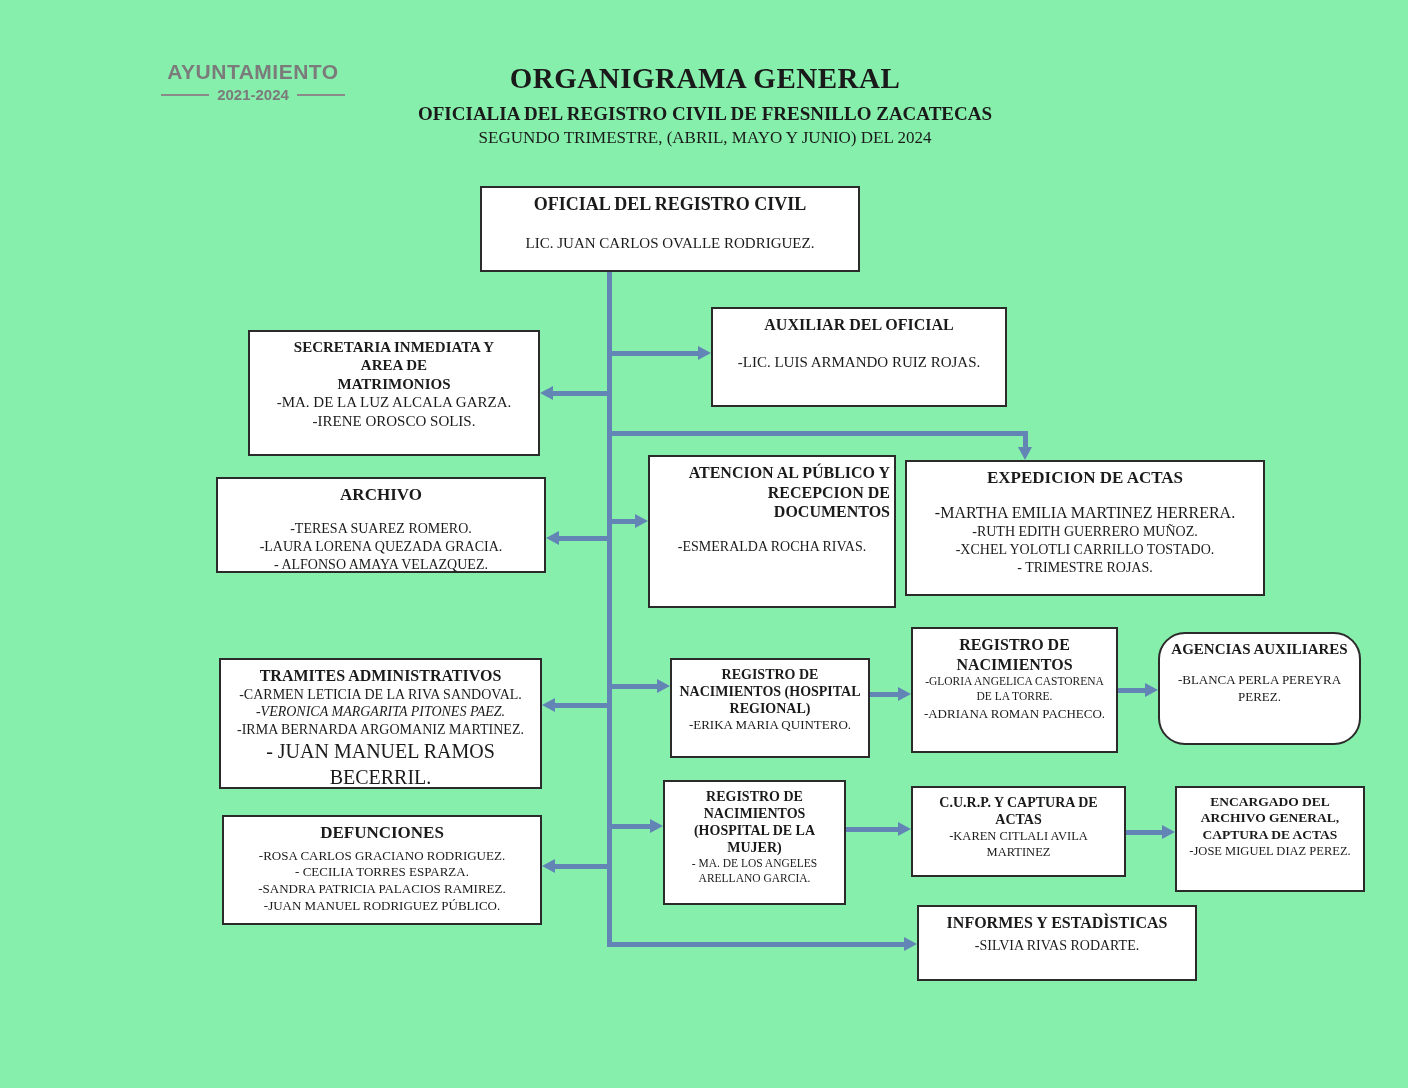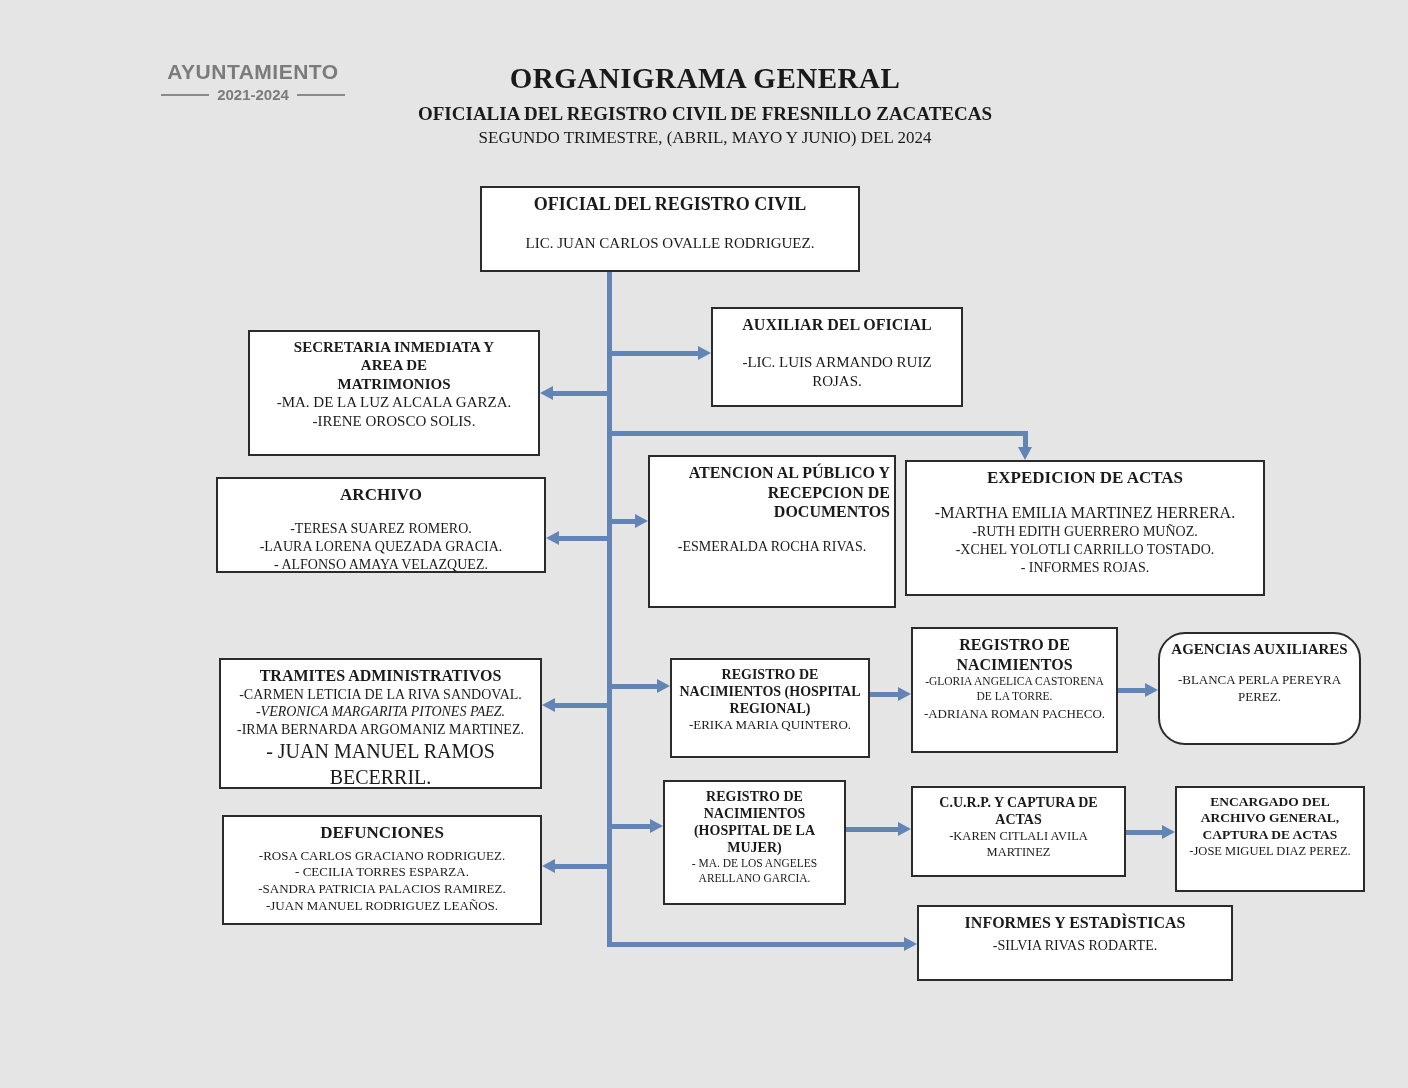--- a/index.html
+++ b/index.html
@@ -1,16 +1,16 @@
 <!DOCTYPE html>
 <html><head>
 <meta charset="utf-8">
 <style>
   html,body{margin:0;padding:0;background:#ffffff;}
-  #page{position:relative;width:1408px;height:1088px;background:#e5e5e5;overflow:hidden;
+  #page{position:relative;width:1408px;height:1088px;background:#86efac;overflow:hidden;
         font-family:"Liberation Serif", serif;color:#1a1a1a;}
 
   
   #logo{position:absolute;left:148px;top:60px;width:210px;text-align:center;
         font-family:"Liberation Sans", sans-serif;color:#7b7b7b;}
   #logo .l1{font-size:21px;font-weight:bold;letter-spacing:.5px;}
   #logo .l2{font-size:28px;font-weight:normal;letter-spacing:.5px;margin-top:-2px;}
   #logo .l3{display:flex;align-items:center;justify-content:center;gap:8px;
             font-size:15px;font-weight:bold;margin-top:2px;}
   #logo .l3::before,#logo .l3::after{content:"";display:block;width:48px;height:2px;background:#8a8a8a;}
@@ -92,21 +92,21 @@
   <div class="arr-r" style="left:1162px;top:825px;"></div>
 
   <div class="hline" style="left:607px;top:942px;width:297px;"></div>
   <div class="arr-r" style="left:904px;top:937px;"></div>
 
   <div class="box" style="left:480px;top:186px;width:380px;height:86px;">
     <div class="title" style="font-size:18px;">OFICIAL DEL REGISTRO CIVIL</div>
     <div class="member" style="font-size:15px;margin-top:18px;">LIC. JUAN CARLOS OVALLE RODRIGUEZ.</div>
   </div>
 
-  <div class="box" style="left:711px;top:307px;width:252px;height:100px;">
+  <div class="box" style="left:711px;top:307px;width:296px;height:100px;">
     <div class="title" style="font-size:16px;">AUXILIAR DEL OFICIAL</div>
     <div class="member" style="font-size:15px;margin-top:18px;">-LIC. LUIS ARMANDO RUIZ ROJAS.</div>
   </div>
 
   <div class="box" style="left:248px;top:330px;width:292px;height:126px;">
     <div class="title" style="font-size:15px;">SECRETARIA INMEDIATA Y</div>
     <div class="title" style="font-size:15px;">AREA DE</div>
     <div class="title" style="font-size:15px;">MATRIMONIOS</div>
     <div class="member" style="font-size:15px;">-MA. DE LA LUZ ALCALA GARZA.</div>
     <div class="member" style="font-size:15px;">-IRENE OROSCO SOLIS.</div>
@@ -122,21 +122,21 @@
   <div class="box" style="left:648px;top:455px;width:248px;height:153px;">
     <div class="title" style="font-size:16px;text-align:right;">ATENCION AL PÚBLICO Y RECEPCION DE DOCUMENTOS</div>
     <div class="member" style="font-size:14px;margin-top:16px;">-ESMERALDA ROCHA RIVAS.</div>
   </div>
 
   <div class="box" style="left:905px;top:460px;width:360px;height:136px;">
     <div class="title" style="font-size:17px;">EXPEDICION DE ACTAS</div>
     <div class="member" style="font-size:16px;margin-top:14px;">-MARTHA EMILIA MARTINEZ HERRERA.</div>
     <div class="member" style="font-size:14px;">-RUTH EDITH GUERRERO MUÑOZ.</div>
     <div class="member" style="font-size:14px;">-XCHEL YOLOTLI CARRILLO TOSTADO.</div>
-    <div class="member" style="font-size:14px;">- INFORMES ROJAS.</div>
+    <div class="member" style="font-size:14px;">- TRIMESTRE ROJAS.</div>
   </div>
 
   <div class="box" style="left:219px;top:658px;width:323px;height:131px;">
     <div class="title" style="font-size:16px;">TRAMITES ADMINISTRATIVOS</div>
     <div class="member" style="font-size:14px;">-CARMEN LETICIA DE LA RIVA SANDOVAL.</div>
     <div class="member" style="font-size:14px;font-style:italic;">-VERONICA MARGARITA PITONES PAEZ.</div>
     <div class="member" style="font-size:14px;">-IRMA BERNARDA ARGOMANIZ MARTINEZ.</div>
     <div class="member" style="font-size:20px;">- JUAN MANUEL RAMOS BECERRIL.</div>
   </div>
 
@@ -154,36 +154,36 @@
   <div class="box" style="left:1158px;top:632px;width:203px;height:113px;border-radius:27px;">
     <div class="title" style="font-size:15px;">AGENCIAS AUXILIARES</div>
     <div class="member" style="font-size:13px;margin-top:14px;">-BLANCA PERLA PEREYRA PEREZ.</div>
   </div>
 
   <div class="box" style="left:222px;top:815px;width:320px;height:110px;">
     <div class="title" style="font-size:17px;">DEFUNCIONES</div>
     <div class="member" style="font-size:13px;margin-top:4px;">-ROSA CARLOS GRACIANO RODRIGUEZ.</div>
     <div class="member" style="font-size:13px;">- CECILIA TORRES ESPARZA.</div>
     <div class="member" style="font-size:13px;">-SANDRA PATRICIA PALACIOS RAMIREZ.</div>
-    <div class="member" style="font-size:13px;">-JUAN MANUEL RODRIGUEZ LEAÑOS.</div>
+    <div class="member" style="font-size:13px;">-JUAN MANUEL RODRIGUEZ PÚBLICO.</div>
   </div>
 
   <div class="box" style="left:663px;top:780px;width:183px;height:125px;">
     <div class="title" style="font-size:14px;">REGISTRO DE NACIMIENTOS (HOSPITAL DE LA MUJER)</div>
     <div class="member" style="font-size:11.5px;">- MA. DE LOS ANGELES ARELLANO GARCIA.</div>
   </div>
 
   <div class="box" style="left:911px;top:786px;width:215px;height:91px;">
     <div class="title" style="font-size:14px;">C.U.R.P. Y  CAPTURA DE ACTAS</div>
     <div class="member" style="font-size:12.5px;">-KAREN CITLALI AVILA MARTINEZ</div>
   </div>
 
   <div class="box" style="left:1175px;top:786px;width:190px;height:106px;">
     <div class="title" style="font-size:13.5px;">ENCARGADO DEL ARCHIVO GENERAL, CAPTURA DE ACTAS</div>
     <div class="member" style="font-size:12.5px;">-JOSE MIGUEL DIAZ PEREZ.</div>
   </div>
 
-  <div class="box" style="left:917px;top:905px;width:316px;height:76px;">
+  <div class="box" style="left:917px;top:905px;width:280px;height:76px;">
     <div class="title" style="font-size:16px;">INFORMES Y ESTADÌSTICAS</div>
     <div class="member" style="font-size:14px;margin-top:4px;">-SILVIA RIVAS RODARTE.</div>
   </div>
 
 </div>
 
 </body></html>

